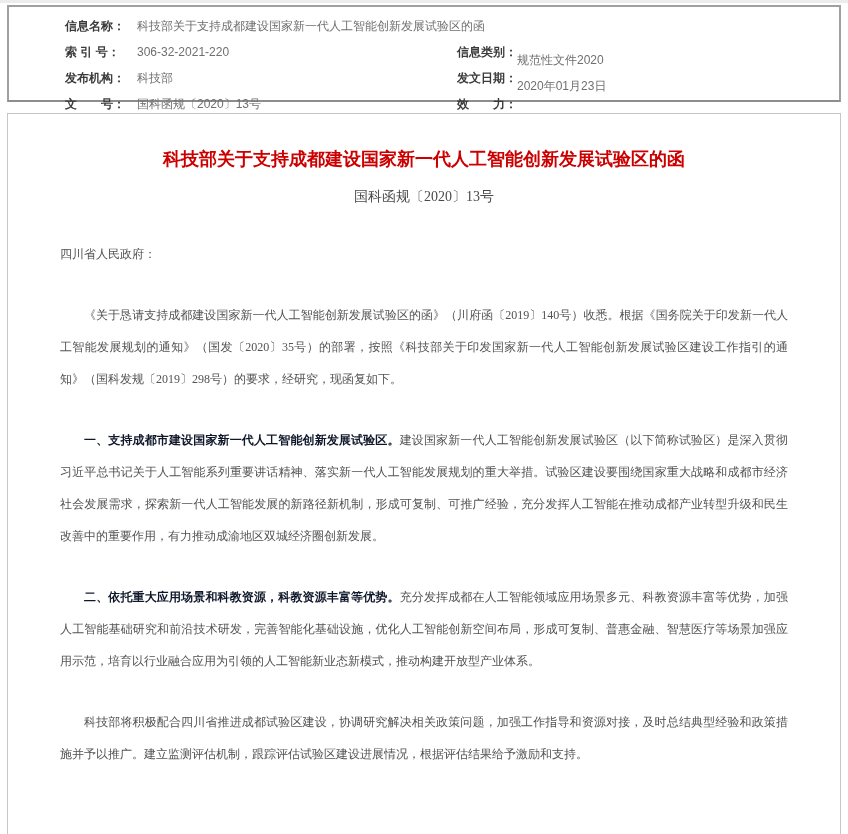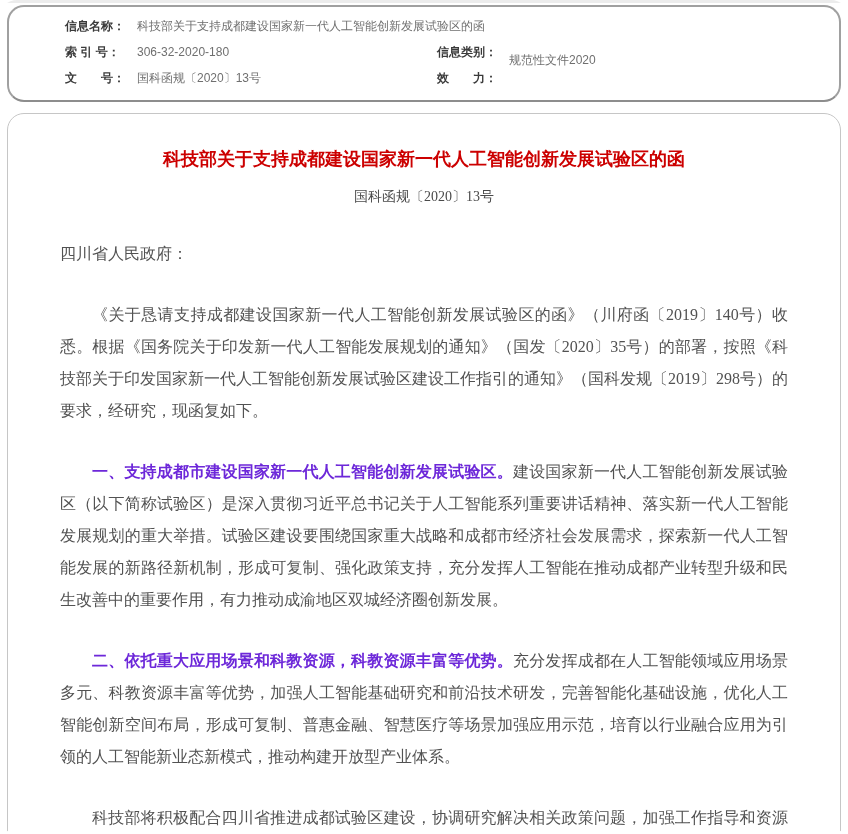--- a/index.html
+++ b/index.html
@@ -1,35 +1,35 @@
 <!DOCTYPE html>
 <html><head>
 <meta charset="utf-8">
 <style>
-  * { margin:0; padding:0; box-sizing:border-box;border-radius:17px; }
+  * { margin:0; padding:0; box-sizing:border-box; }
   html,body { width:848px; height:834px; background:#ffffff; overflow:hidden; }
   body { font-family:"Liberation Sans","DejaVu Sans",sans-serif; position:relative; }
 
   .top-strip { width:100%; height:3px; background:#ececec; }
 
   
   .meta-box {
     margin:2px 7px 0 7px;
     border:2px solid #a0a0a0;
     border-bottom-color:#8d8d8d;
     background:#fff;
     height:97px;
     padding-top:6px;
   }
   .meta-row { display:flex; height:26px; line-height:26px; font-size:12px; white-space:nowrap; }
   .m-label { font-weight:bold; color:#3a3a3a; margin-left:56px; width:72px; flex:0 0 auto; }
   .m-value { color:#6f6f6f; flex:0 0 auto; }
   .m-value.wide { width:auto; }
   .m-value.left-col { width:296px; }
-  .m-label.right { margin-left:4px; width:72px; }
+  .m-label.right { margin-left:12px; width:72px;text-align:right; }
   .m-value.right-col { flex:1 1 auto;margin-top:8px; }
 
   
   .doc-box {
     margin:11px 7px 0 7px;
     border:1px solid #c6c6c6;
     background:#fff;
     height:780px;
     padding:16px 52px 0 52px;
     font-family:"Liberation Serif","DejaVu Serif",serif;
@@ -44,58 +44,64 @@
   }
   .doc-number {
     margin-top:13px;
     text-align:center;
     font-size:14px;
     color:#4a4a4a;
     line-height:24px;
   }
   .doc-body { margin-top:8px; }
   .doc-body p {
-    font-size:16px;
+    font-size:12px;
     line-height:32px;
     color:#525252;
     text-align:justify;
     margin-top:29px;
   }
   .doc-body p.salutation { text-indent:0; }
   .doc-body p.para { text-indent:2em; }
-  .doc-body .lead { font-weight:bold; color:#6d28d9; }
+  .doc-body .lead { font-weight:bold; color:#0f172a; }
 </style>
 </head>
 <body>
 
 <div class="top-strip"></div>
 
 <div class="meta-box">
   <div class="meta-row">
     <span class="m-label">信息名称：</span>
     <span class="m-value wide">科技部关于支持成都建设国家新一代人工智能创新发展试验区的函</span>
   </div>
   <div class="meta-row">
     <span class="m-label">索 引 号：</span>
-    <span class="m-value left-col">306-32-2020-180</span>
+    <span class="m-value left-col">306-32-2021-220</span>
     <span class="m-label right">信息类别：</span>
     <span class="m-value right-col">规范性文件2020</span>
+  </div>
+  <div class="meta-row">
+    <span class="m-label">发布机构：</span>
+    <span class="m-value left-col">科技部</span>
+    <span class="m-label right">发文日期：</span>
+    <span class="m-value right-col">2020年01月23日</span>
   </div>
   <div class="meta-row">
     <span class="m-label">文　　号：</span>
     <span class="m-value left-col">国科函规〔2020〕13号</span>
     <span class="m-label right">效　　力：</span>
     <span class="m-value right-col"></span>
   </div>
 </div>
 
 <div class="doc-box">
   <div class="doc-title">科技部关于支持成都建设国家新一代人工智能创新发展试验区的函</div>
   <div class="doc-number">国科函规〔2020〕13号</div>
   <div class="doc-body">
     <p class="salutation">四川省人民政府：</p>
     <p class="para"><span class="lead"></span><span>《关于恳请支持成都建设国家新一代人工智能创新发展试验区的函》（川府函〔2019〕140号）收悉。根据《国务院关于印发新一代人工智能发展规划的通知》（国发〔2020〕35号）的部署，按照《科技部关于印发国家新一代人工智能创新发展试验区建设工作指引的通知》（国科发规〔2019〕298号）的要求，经研究，现函复如下。</span></p>
-    <p class="para"><span class="lead">一、支持成都市建设国家新一代人工智能创新发展试验区。</span><span>建设国家新一代人工智能创新发展试验区（以下简称试验区）是深入贯彻习近平总书记关于人工智能系列重要讲话精神、落实新一代人工智能发展规划的重大举措。试验区建设要围绕国家重大战略和成都市经济社会发展需求，探索新一代人工智能发展的新路径新机制，形成可复制、强化政策支持，充分发挥人工智能在推动成都产业转型升级和民生改善中的重要作用，有力推动成渝地区双城经济圈创新发展。</span></p>
+    <p class="para"><span class="lead">一、支持成都市建设国家新一代人工智能创新发展试验区。</span><span>建设国家新一代人工智能创新发展试验区（以下简称试验区）是深入贯彻习近平总书记关于人工智能系列重要讲话精神、落实新一代人工智能发展规划的重大举措。试验区建设要围绕国家重大战略和成都市经济社会发展需求，探索新一代人工智能发展的新路径新机制，形成可复制、可推广经验，充分发挥人工智能在推动成都产业转型升级和民生改善中的重要作用，有力推动成渝地区双城经济圈创新发展。</span></p>
     <p class="para"><span class="lead">二、依托重大应用场景和科教资源，科教资源丰富等优势。</span><span>充分发挥成都在人工智能领域应用场景多元、科教资源丰富等优势，加强人工智能基础研究和前沿技术研发，完善智能化基础设施，优化人工智能创新空间布局，形成可复制、普惠金融、智慧医疗等场景加强应用示范，培育以行业融合应用为引领的人工智能新业态新模式，推动构建开放型产业体系。</span></p>
     <p class="para"><span class="lead"></span><span>科技部将积极配合四川省推进成都试验区建设，协调研究解决相关政策问题，加强工作指导和资源对接，及时总结典型经验和政策措施并予以推广。建立监测评估机制，跟踪评估试验区建设进展情况，根据评估结果给予激励和支持。</span></p>
 
   </div>
 </div>
 
 </body></html>

